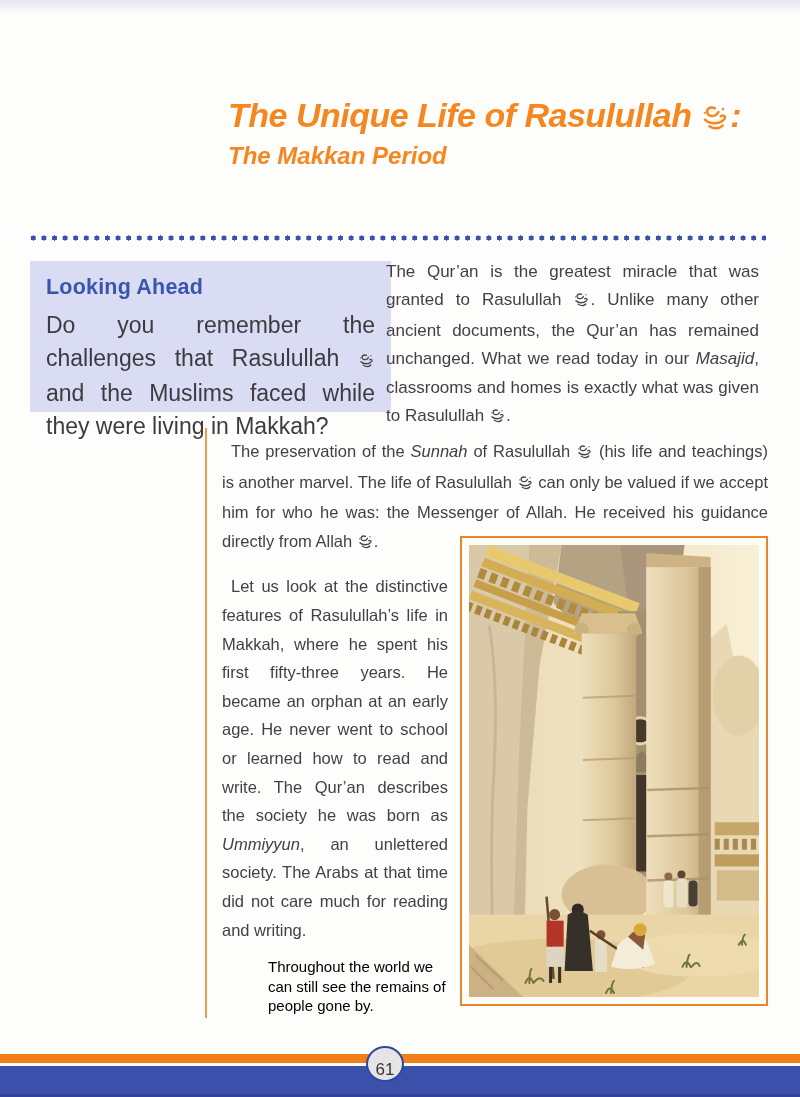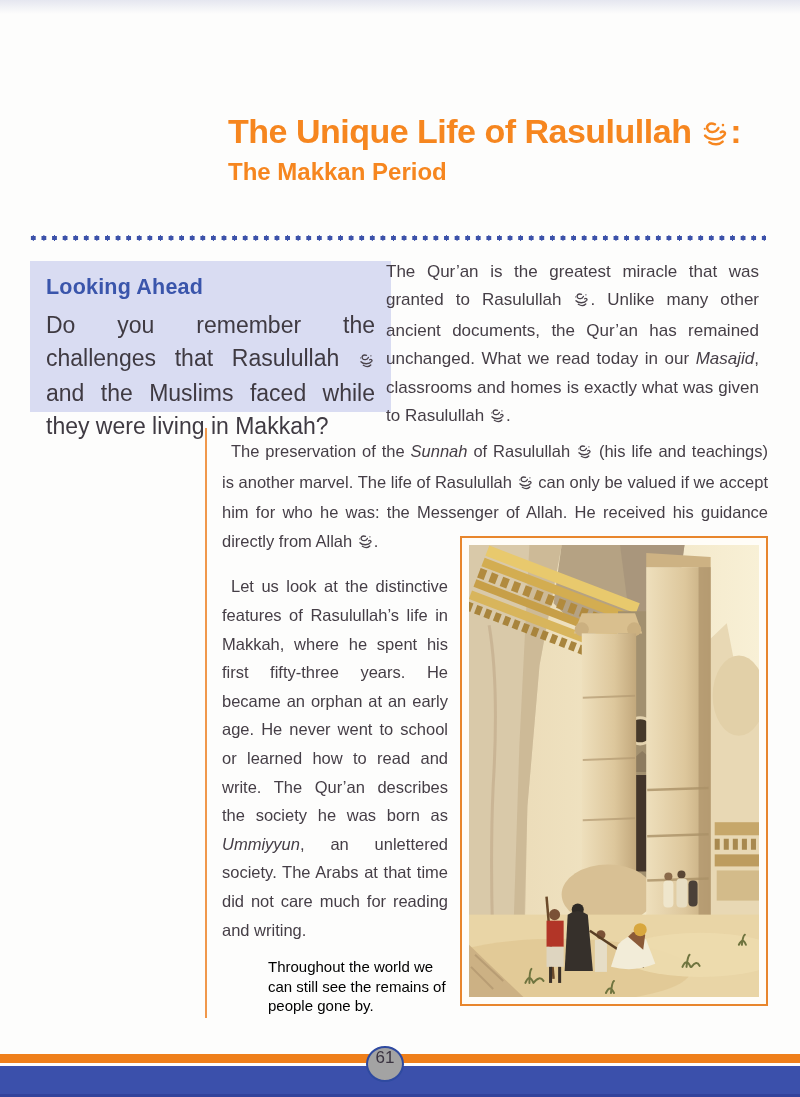--- a/index.html
+++ b/index.html
@@ -12,21 +12,21 @@
     background:linear-gradient(to bottom, rgba(120,130,185,0.18), rgba(120,130,185,0)); }
 
   
   .badge { position:absolute; left:78px; top:99px; width:122px; height:122px;
     border-radius:50%; background:#2b4aa5; color:#fff; text-align:center;
     box-shadow:0 0 0 1px rgba(43,74,165,0.25); }
   .badge .lesson { font-size:22px; font-weight:bold; margin-top:17px; letter-spacing:0.5px; }
   .badge .num { font-size:70px; font-weight:bold; line-height:62px; margin-top:-2px; letter-spacing:-4px; }
 
   
-  .titles { position:absolute; left:228px; top:112px; white-space:nowrap; }
+  .titles { position:absolute; left:228px; top:96px; white-space:nowrap;font-style:italic; }
   .title-line { font-size:34px; font-weight:bold; color:#f6861f; letter-spacing:-0.5px; }
   .subtitle { font-size:24px; font-weight:bold; color:#f6861f; margin-top:3px; }
 
   .callig { display:inline-block; vertical-align:-4px; color:#f6861f; }
   .callig.small { vertical-align:-2px; color:#4a434b; }
 
   
   .dots { position:absolute; left:28px; top:234px; width:738px; height:8px;
     background:radial-gradient(circle 2.6px at 50% 50%, #3b51a9 98%, rgba(0,0,0,0)) ;
     background-size:10.6px 8px; background-repeat:repeat-x; }
@@ -55,22 +55,22 @@
   .ital { font-style:italic; }
 
   
   .vline { position:absolute; left:205px; top:428px; width:2px; height:590px; background:#f0984c; }
 
   
   .bar-orange { position:absolute; left:0; top:1054px; width:800px; height:9px; background:#ef7f1a; }
   .bar-blue { position:absolute; left:0; top:1066px; width:800px; height:31px; background:#3b50ab; }
   .bar-blue-edge { position:absolute; left:0; top:1094px; width:800px; height:3px; background:#32439b; }
   .pagenum { position:absolute; left:366px; top:1046px; width:38px; height:36px;
-    border-radius:50%; background:#a3a3a3; border:2px solid #2f4aa0; box-sizing:border-box;
-    display:flex; align-items:flex-start; justify-content:center;
+    border-radius:50%; background:#e5e5e5; border:2px solid #2f4aa0; box-sizing:border-box;
+    display:flex; align-items:flex-end; justify-content:center;
     font-size:17px; color:#3a3340; }
 </style>
 </head>
 <body>
 
 <svg width="0" height="0" style="position:absolute">
   <defs>
     <g id="calligGlyph" fill="none" stroke="currentColor" stroke-width="1.7" stroke-linecap="round">
       <path d="M10 3 C6 1.5, 3.2 4, 5 7 C6.8 9.5, 11 8.6, 12.4 5.6"></path>
       <path d="M3 11 C6 14.4, 13.6 14.6, 16.6 10.6 C17.8 8.8, 16 7.4, 14 8.6"></path>

